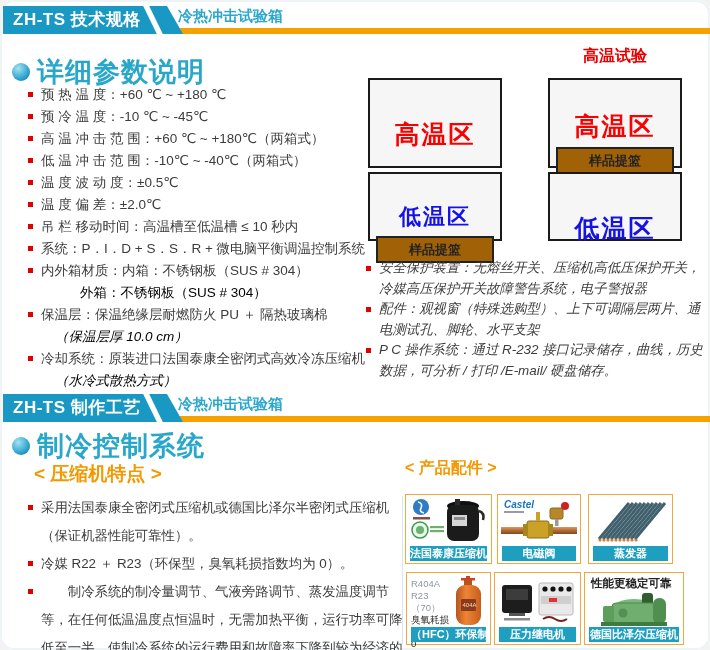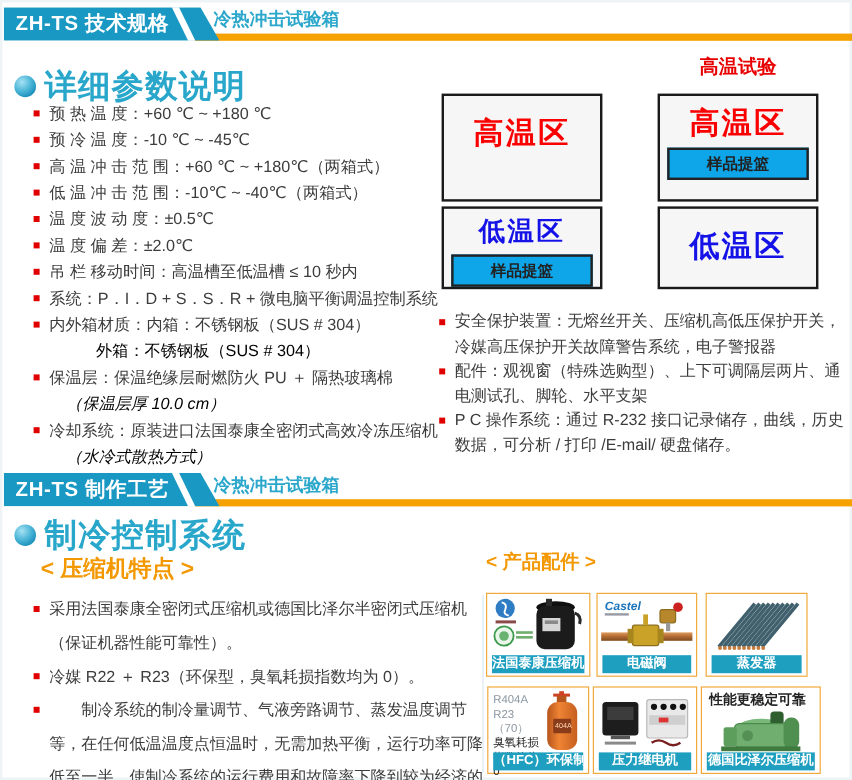--- a/index.html
+++ b/index.html
@@ -1,17 +1,17 @@
 <!DOCTYPE html>
 <html><head>
 <meta charset="utf-8">
 <style>
   html,body{margin:0;padding:0;background:#f3f3f3;}
   .page{position:relative;width:710px;height:650px;background:#fff;overflow:hidden;
-        font-family:"Liberation Sans","DejaVu Sans",sans-serif;box-shadow:inset 0 0 0 2px #eef3f6;}
+        font-family:"Liberation Sans","DejaVu Sans",sans-serif;box-shadow:inset 0 0 0 2px #eef3f6;border-radius:14px;}
   
   .hdr{position:absolute;left:0;width:710px;height:28px;}
   .hdr .banner{position:absolute;left:3px;top:0;width:180px;height:28px;background:#1898C2;
                clip-path:polygon(0 0,164px 0,180px 100%,0 100%);}
   .hdr .banner span{display:block;padding-left:10px;line-height:28px;color:#fff;
                     font-size:17px;font-weight:bold;letter-spacing:.5px;}
   .hdr .slit{position:absolute;left:150px;top:0;width:6px;height:28px;background:#fff;transform:skewX(26deg);}
   .hdr .subtitle{position:absolute;left:178px;top:1px;font-size:15px;font-weight:bold;color:#2BA7CB;}
   .hdr .obar{position:absolute;left:162px;top:22px;right:0;height:6px;background:#F5A100;}
   
@@ -24,35 +24,35 @@
   ul{list-style:none;margin:0;padding:0;}
   .blt{position:relative;padding-left:13px;color:#3c3c3c;}
   .blt::before{content:"";position:absolute;left:0;top:8px;width:5px;height:5px;background:#E00000;}
   .spec-list{position:absolute;left:28px;top:84px;width:345px;}
   .spec-list li{font-size:13.5px;line-height:22px;}
   .spec-list li.cont{padding-left:27px;font-style:italic;}
   .spec-list li.cont::before{display:none;}
   .spec-list li.cont-deep{padding-left:52px;}
   .spec-list li.cont-deep::before{display:none;}
   .safety-list{position:absolute;left:366px;top:258px;width:344px;}
-  .safety-list li{font-size:13.4px;line-height:20.6px;}
+  .safety-list li{font-size:13.4px;line-height:20.6px;font-style:italic;}
   .safety-list li.blt::before{top:8px;}
   .features-list{position:absolute;left:28px;top:494px;width:378px;}
   .features-list li{font-size:13.4px;line-height:28px;}
   .features-list li.blt::before{top:11px;}
   
   .diag-title{position:absolute;width:134px;text-align:center;top:46px;font-size:16px;font-weight:bold;}
   .diag{position:absolute;top:78px;width:134px;}
   .zone{box-sizing:border-box;border:2px solid #1a1a1a;background:#f6f6f6;}
   .zone.top{height:90px;margin-bottom:4px;}
   .zone.bottom{height:69px;}
-  .zlabel{text-align:center;font-size:25px;font-weight:bold;letter-spacing:2px;}
+  .zlabel{text-align:center;font-size:25px;font-weight:bold;letter-spacing:2px;margin-top:24px;}
   .zlabel.hot{color:#FA0000;}
   .zlabel.cold{color:#1512E8;}
-  .basket{box-sizing:border-box;margin:4px 6px 0 6px;height:27px;border:2px solid #222;background:#0ea5e9;
+  .basket{box-sizing:border-box;margin:4px 6px 0 6px;height:27px;border:2px solid #222;background:#a16207;
           text-align:center;font-size:13px;font-weight:bold;color:#222;line-height:23px;}
   
   .divider{position:absolute;left:402px;top:496px;width:1px;height:148px;background:#d8e8f0;}
   .card{position:absolute;box-sizing:border-box;border:1px solid #F2A93B;background:#fff;}
   .card .plabel{position:absolute;left:4px;right:4px;bottom:2px;height:15px;background:#1E9FC0;
                 color:#fff;font-size:11px;font-weight:bold;text-align:center;line-height:15px;
                 white-space:nowrap;overflow:hidden;}
   .card svg{position:absolute;left:2px;top:2px;}
   .side-lines{position:absolute;left:4px;top:5px;width:44px;font-size:9.5px;line-height:12px;color:#8b97a2;}
   .side-lines .dark{color:#222;}

